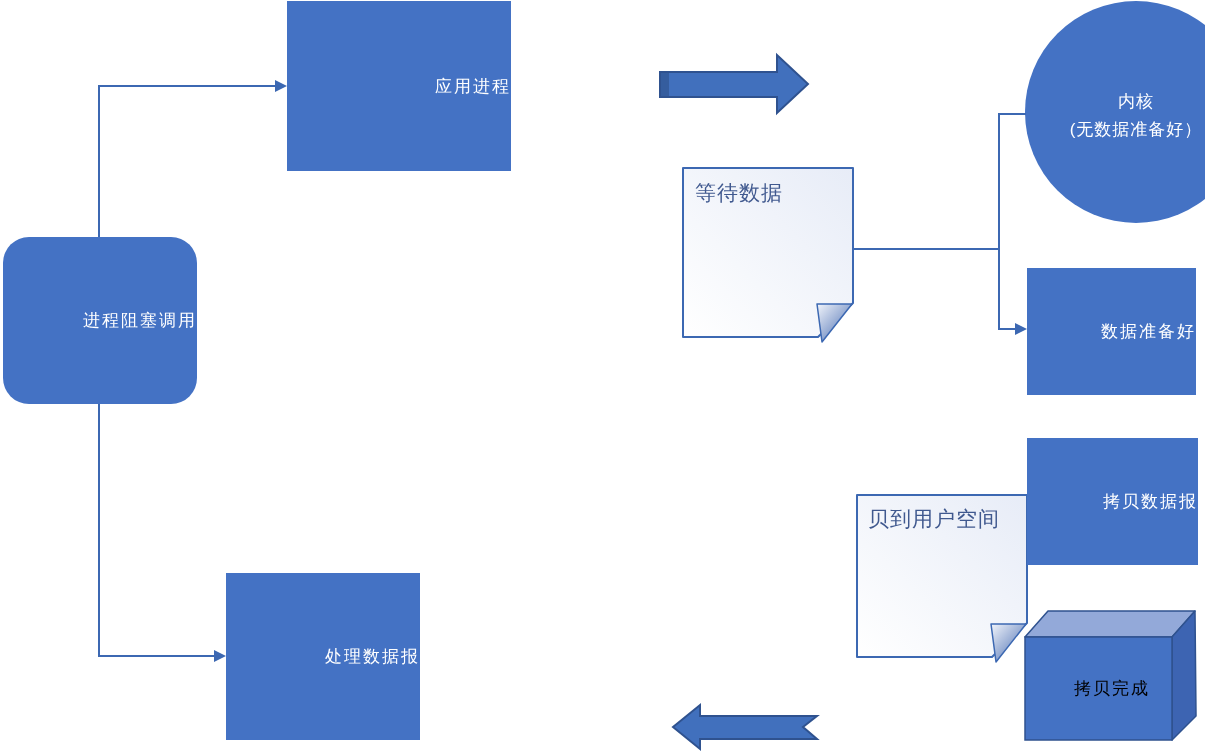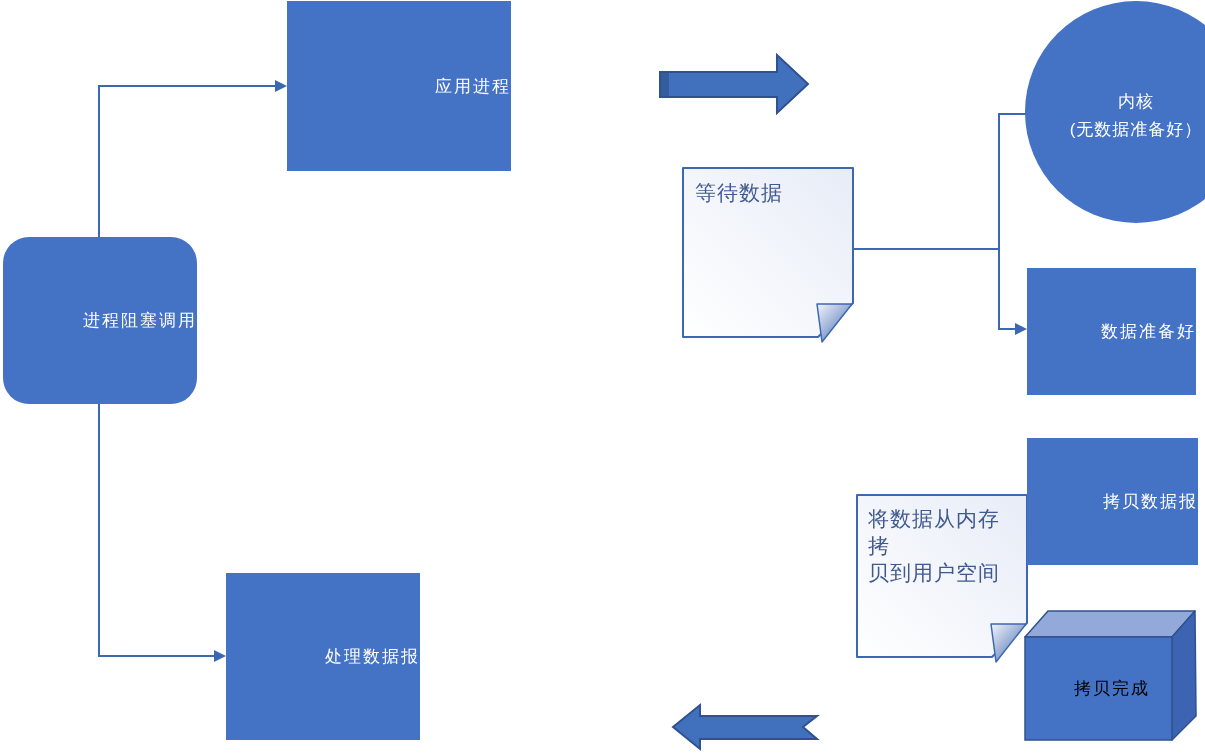--- a/index.html
+++ b/index.html
@@ -122,21 +122,20 @@
   <div class="kernel-label">
     <span>内核</span>
     <span>(无数据准备好）</span>
   </div>
 
   <div class="note-text note1-text">
     <span>等待数据</span>
   </div>
 
   <div class="note-text note2-text">
-    <span>将数据从内存拷</span>
     <span>贝到用户空间</span>
   </div>
 
   <div class="cube-label">
     <span>拷贝完成</span>
   </div>
 
 </div>
 
 </body></html>

